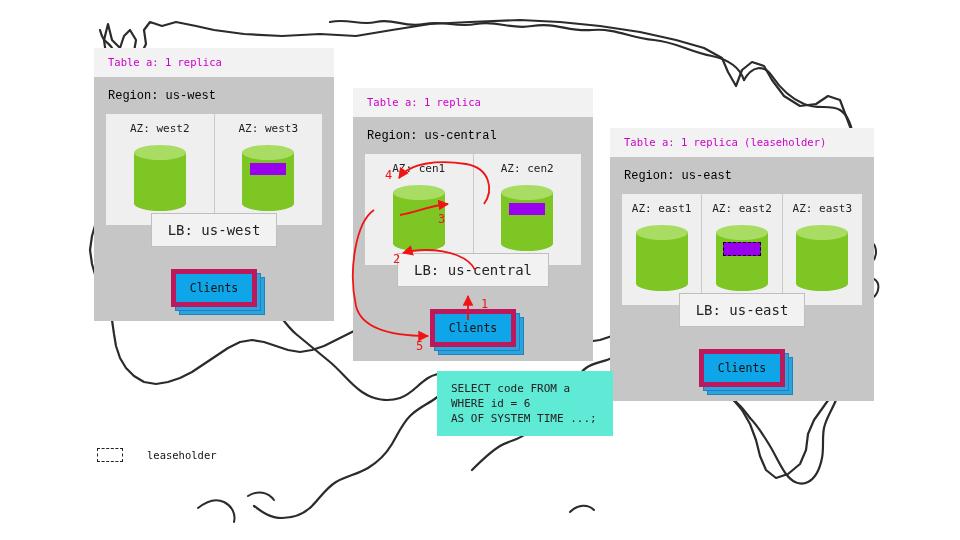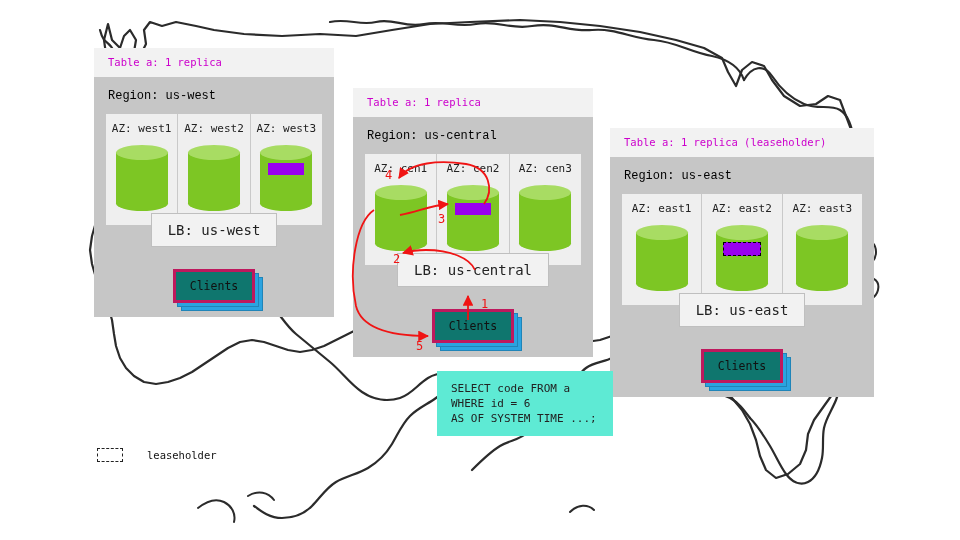--- a/index.html
+++ b/index.html
@@ -61,21 +61,21 @@
     font-size:14px;color:#222;text-align:center;
     padding:8px 16px;white-space:nowrap;width:max-content;z-index:8;
   }
   
   .clients-wrap{position:relative;margin:22px auto 0 auto;width:max-content;}
   .clients{position:relative;width:max-content;}
   .clients .card{
     position:absolute;background:#2ba3e0;border:1px solid #1f84b8;
   }
   .clients .face{
-    position:relative;background:#0f766e;border:3px solid #be185d;
+    position:relative;background:#0ea5e9;border:5px solid #be185d;
     color:#111;font-size:11.5px;padding:7px 14px;white-space:nowrap;z-index:4;
   }
 
   
   .sqlbox{
     position:absolute;z-index:6;background:#5eead4;
     font-size:11px;color:#222;line-height:15px;
     padding:10px 14px;white-space:pre;
   }
 
@@ -151,28 +151,20 @@
     <path fill="none" stroke="#2b2b2b" stroke-width="2" stroke-linejoin="round" stroke-linecap="round" d="M248,496 C258,490 268,492 274,500"></path>
     <path fill="none" stroke="#2b2b2b" stroke-width="2" stroke-linejoin="round" stroke-linecap="round" d="M570,512 C578,504 588,504 594,510"></path>
   </svg>
 
   <div class="region" id="r-west" style="left:94px;top:48px;width:240px;">
     <div class="region-head">Table a: 1 replica</div>
     <div class="region-body">
       <div class="region-title">Region: us-west</div>
       <div class="az-row">
         <div class="az">
-          <div class="az-label">AZ: west1</div>
-          <div class="cyl">
-            <div class="bot"></div>
-            <div class="body"></div>
-            <div class="top"></div>
-          </div>
-        </div>
-        <div class="az">
           <div class="az-label">AZ: west2</div>
           <div class="cyl">
             <div class="bot"></div>
             <div class="body"></div>
             <div class="top"></div>
           </div>
         </div>
         <div class="az">
           <div class="az-label">AZ: west3</div>
           <div class="cyl">
@@ -209,28 +201,20 @@
         </div>
         <div class="az">
           <div class="az-label">AZ: cen2</div>
           <div class="cyl">
             <div class="bot"></div>
             <div class="body"></div>
             <div class="top"></div>
             <div class="rep"></div>
           </div>
         </div>
-        <div class="az">
-          <div class="az-label">AZ: cen3</div>
-          <div class="cyl">
-            <div class="bot"></div>
-            <div class="body"></div>
-            <div class="top"></div>
-          </div>
-        </div>
       </div>
       <div class="lb">LB: us-central</div>
       <div class="clients-wrap">
         <div class="clients">
           <div class="card" style="left:8px;top:8px;right:-8px;bottom:-8px;"></div>
           <div class="card" style="left:4px;top:4px;right:-4px;bottom:-4px;"></div>
           <div class="face">Clients</div>
         </div>
       </div>
     </div>

